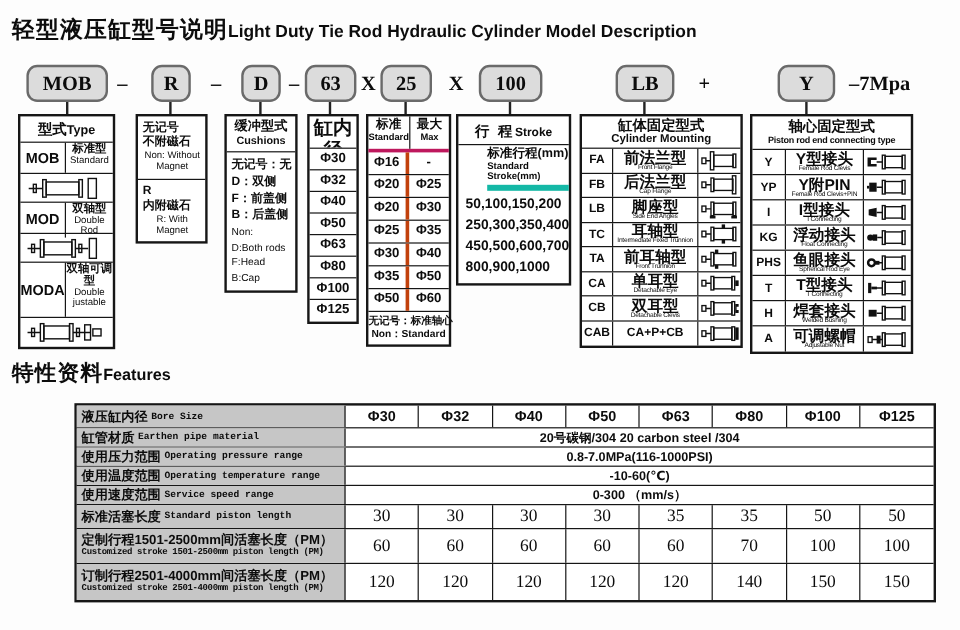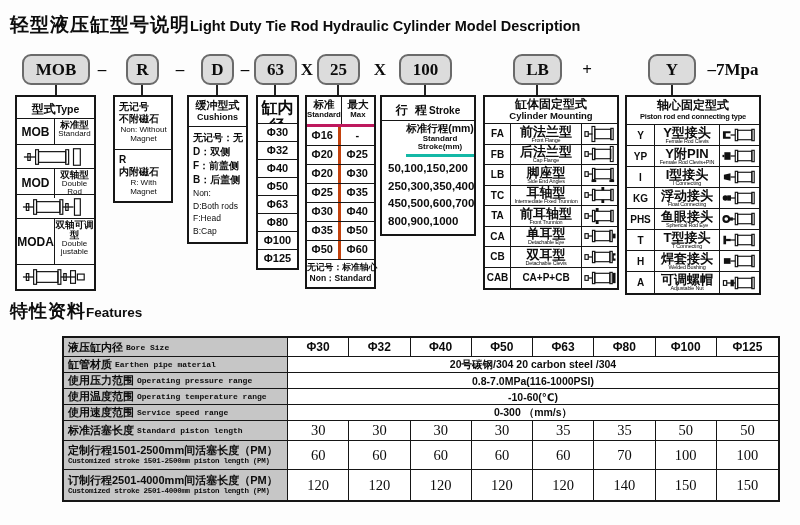--- a/index.html
+++ b/index.html
@@ -78,21 +78,21 @@
   .rrow div:first-child { border-right:3px solid #c2410c; }
   .rfoot { text-align:center; padding:2px 0 3px 0; line-height:1.25; }
   .rfoot .zh { display:block; font-size:8.8px; white-space:nowrap; }
   .rfoot .en { display:block; font-size:8.5px; font-weight:bold; }
 
   
   .t-stroke { left:380px; width:96px; }
   .t-stroke .hd { height:24px; line-height:23px; }
   .t-stroke .hd .zh { font-size:12px; letter-spacing:2px; }
   .t-stroke .hd .en { font-size:10px; font-weight:bold; }
-  .ssub { border-bottom:3px solid #14b8a6; text-align:center; padding:2px 0; line-height:1.1;margin-left:24px; }
+  .ssub { border-bottom:5px solid #14b8a6; padding:2px 0; line-height:1.1;margin-left:24px; }
   .ssub .zh { display:block; font-size:10.5px; }
   .ssub .en { display:block; font-size:8px; font-weight:bold; }
   .sbody { padding:3px 0 4px 6px; }
   .sbody span { display:block; font-size:11.5px; font-weight:bold; line-height:17.5px; }
 
   
   .t-mount { left:483px; width:136px; }
   .t-mount .hd { height:27px; padding-top:1px; line-height:1.1; }
   .t-mount .hd .zh { display:block; font-size:12px; }
   .t-mount .hd .en { display:block; font-size:9.5px; font-weight:bold; }

